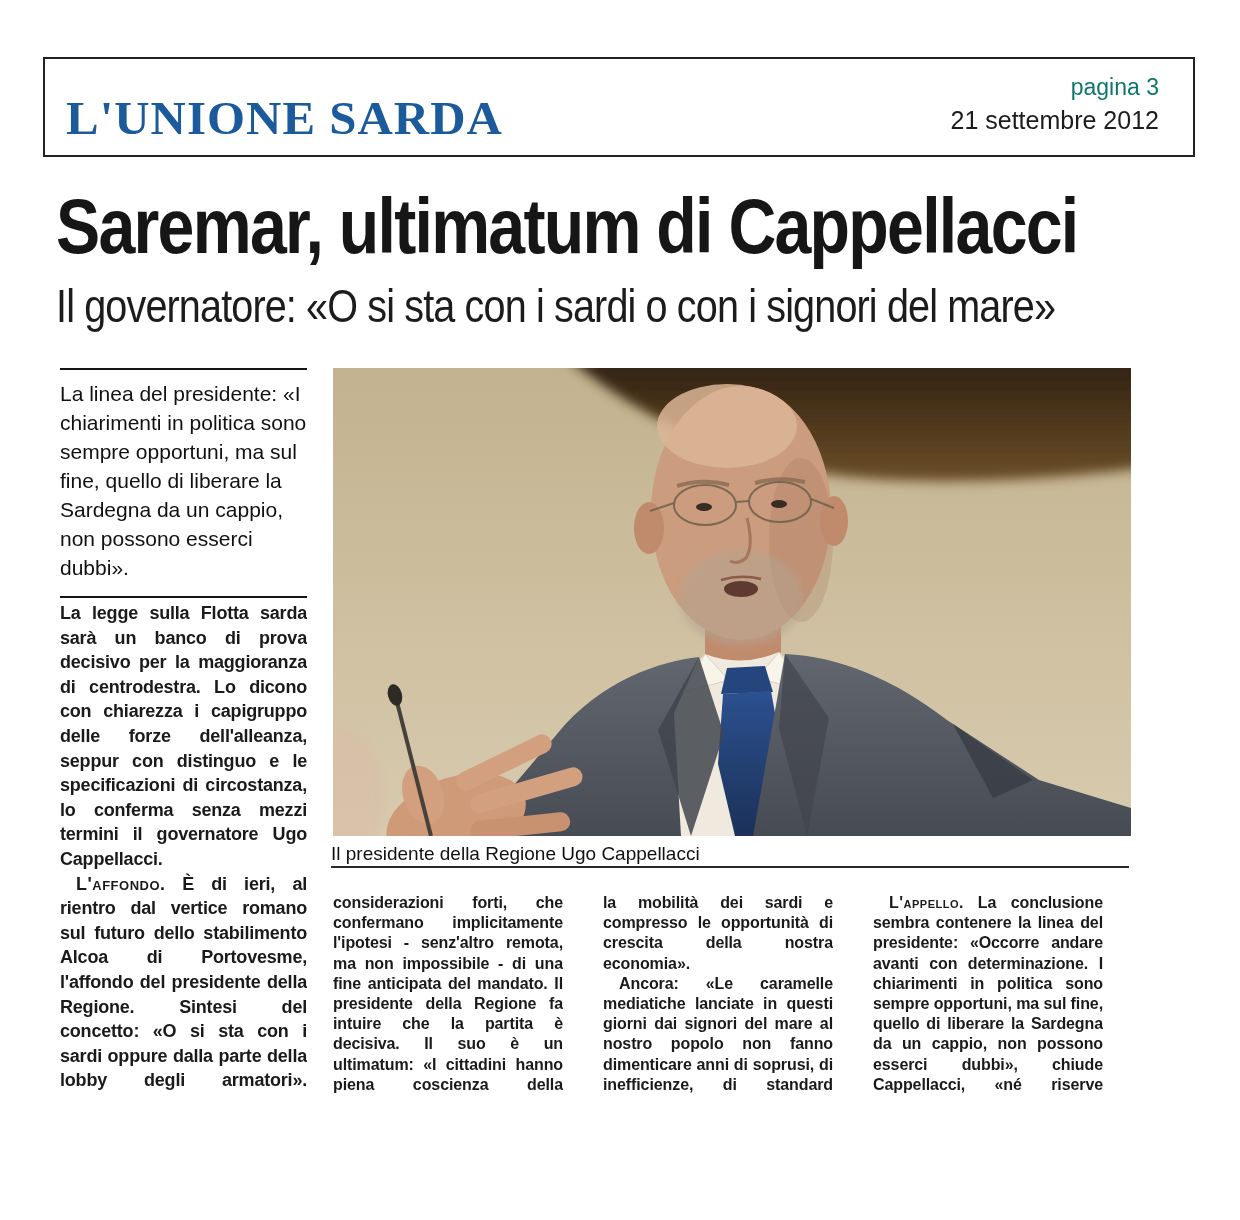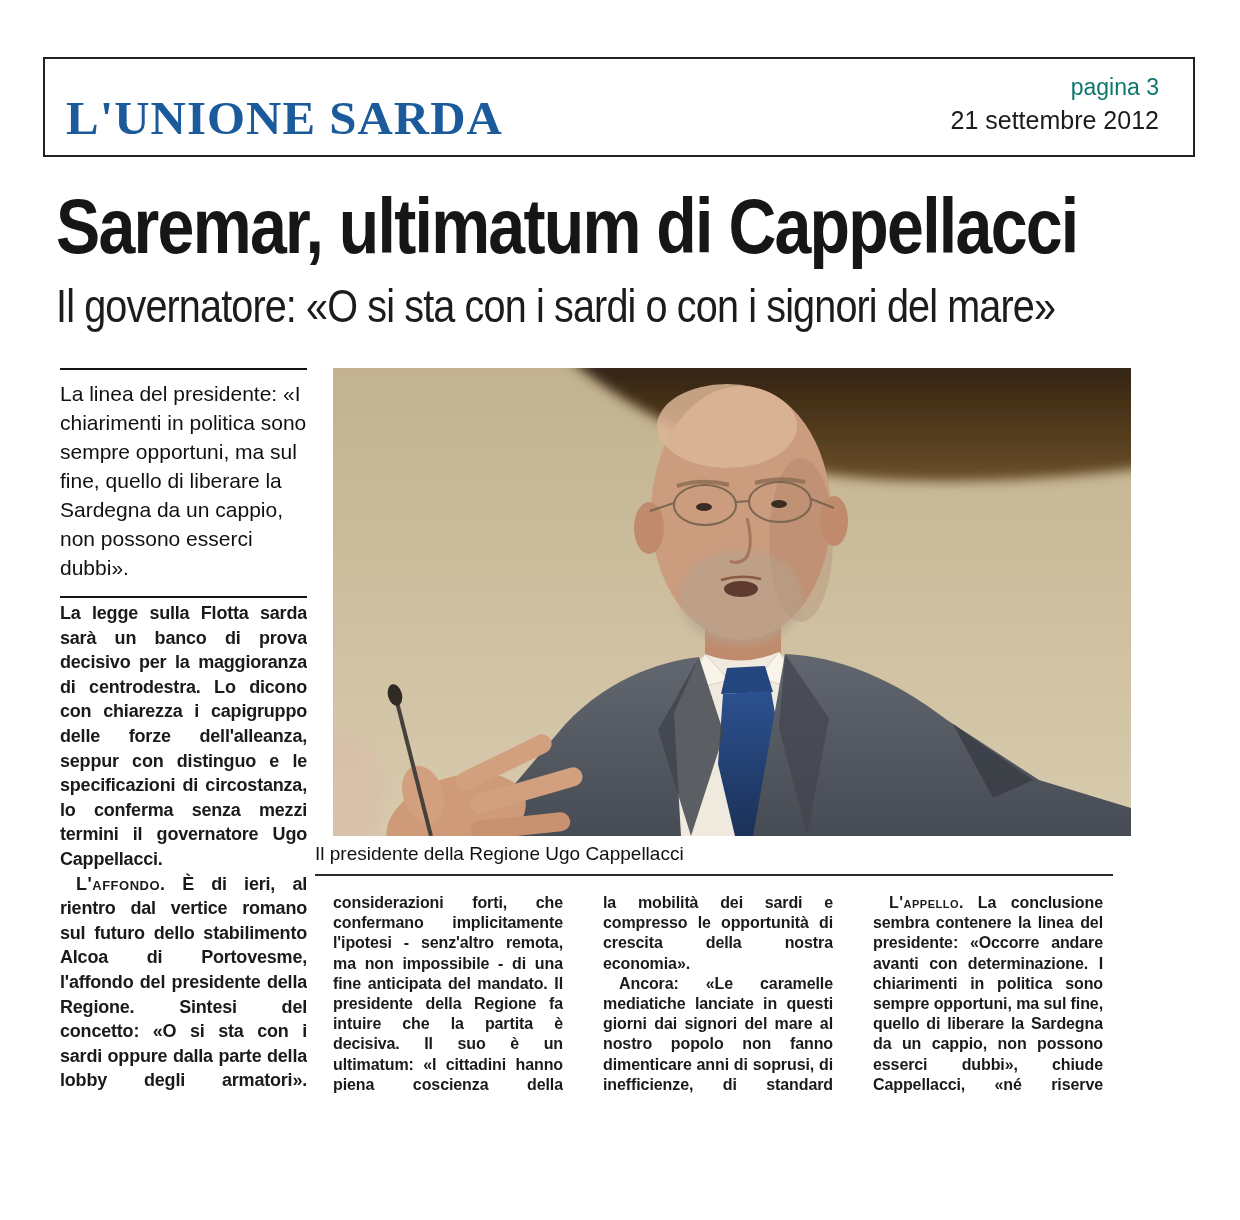--- a/index.html
+++ b/index.html
@@ -52,23 +52,23 @@
   .col1 p, .ncol p { margin:0;font-weight:bold; }
   .indent { text-indent:16px; }
   .kicker { font-variant:small-caps; letter-spacing:0.5px; }
 
   
   .photo {
     position:absolute; left:333px; top:368px; width:798px; height:468px; overflow:hidden;
   }
   .photo svg { display:block; }
   .caption {
-    position:absolute; left:315px; top:843px; width:798px;
+    position:absolute; left:331px; top:843px; width:798px;
     font-size:19px; line-height:1.2; color:#111;
-    padding-bottom:8px; border-bottom:2px solid #2a2a2a;
+    padding-bottom:0; border-bottom:2px solid #2a2a2a;
   }
 
   
   .ncol {
     position:absolute; top:893px; width:230px; height:322px; overflow:hidden;
     font-size:16px; line-height:20.2px; letter-spacing:-0.1px;
   }
   .ncol-a { left:333px; }
   .ncol-b { left:603px; }
   .ncol-c { left:873px; }

